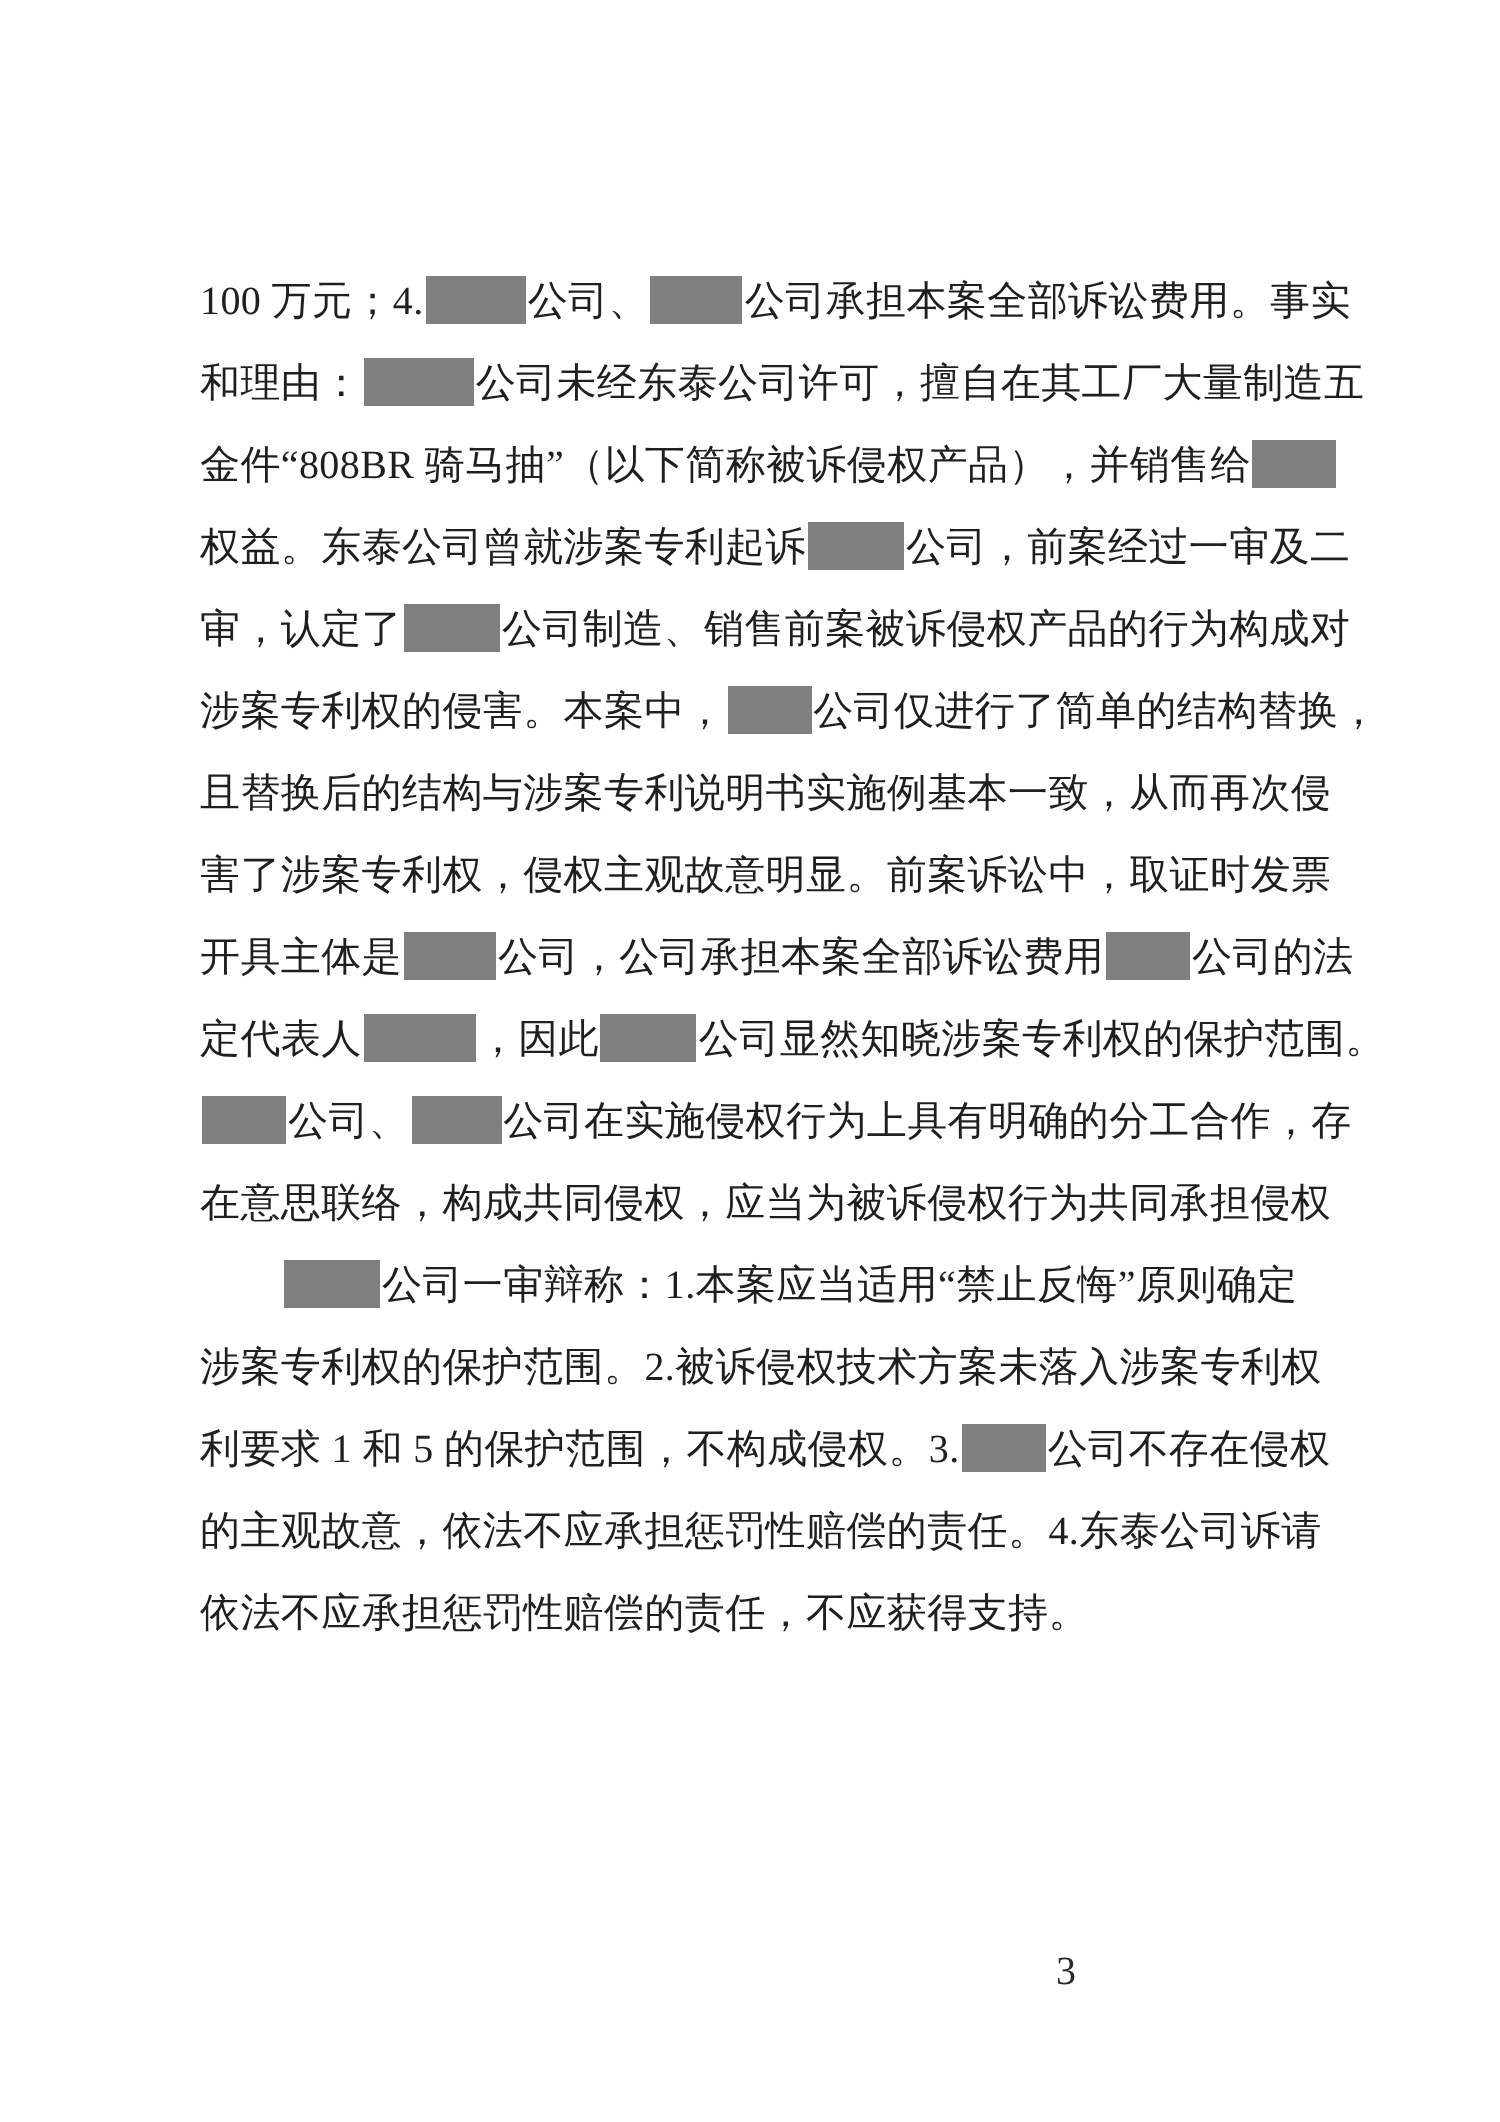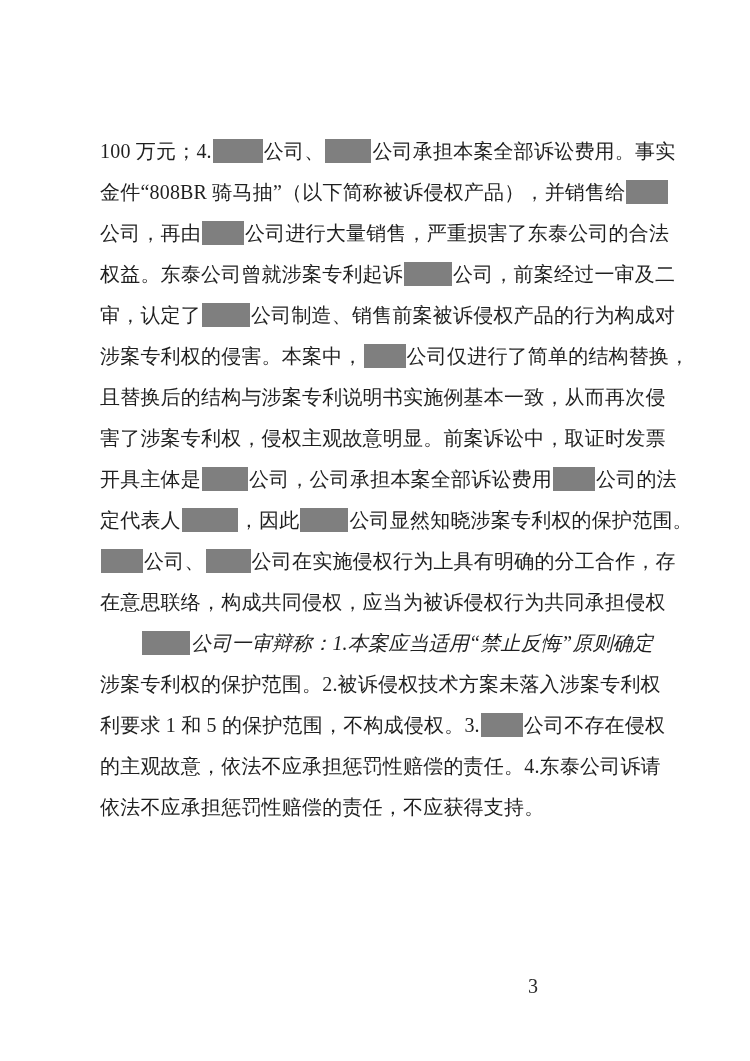--- a/index.html
+++ b/index.html
@@ -30,21 +30,20 @@
   .doc-line {
     height: 41px;
     line-height: 41px;
     font-size: 20px;
     color: #1f1f1f;
     white-space: nowrap;
     letter-spacing: 0.2px;
   }
   .doc-line.indent {
     padding-left: 41px;
-    font-style: italic;
   }
   .redaction {
     display: inline-block;
     height: 24px;
     background: #7f7f7f;
     vertical-align: -5px;
     margin: 0 1px;
   }
   .page-number {
     position: absolute;
@@ -54,22 +53,22 @@
     color: #2a2a2a;
     line-height: 28px;
   }
 </style>
 </head>
 <body>
 
 <div class="page">
   <div class="text-block">
       <div class="doc-line"><span>100 万元；4.</span><span class="redaction" style="width: 50px; background: rgb(127, 127, 127);"></span><span>公司、</span><span class="redaction" style="width: 46px; background: rgb(127, 127, 127);"></span><span>公司承担本案全部诉讼费用。事实</span></div>
+      <div class="doc-line"><span>和理由：</span><span class="redaction" style="width: 55px; background: rgb(127, 127, 127);"></span><span>公司未经东泰公司许可，擅自在其工厂大量制造五</span></div>
       <div class="doc-line"><span>金件“808BR 骑马抽”（以下简称被诉侵权产品），并销售给</span><span class="redaction" style="width: 42px; background: rgb(127, 127, 127);"></span></div>
-      <div class="doc-line"><span>公司，再由</span><span class="redaction" style="width: 42px; background: rgb(127, 127, 127);"></span><span>公司进行大量销售，严重损害了东泰公司的合法</span></div>
       <div class="doc-line"><span>权益。东泰公司曾就涉案专利起诉</span><span class="redaction" style="width: 48px; background: rgb(127, 127, 127);"></span><span>公司，前案经过一审及二</span></div>
       <div class="doc-line"><span>审，认定了</span><span class="redaction" style="width: 48px; background: rgb(127, 127, 127);"></span><span>公司制造、销售前案被诉侵权产品的行为构成对</span></div>
       <div class="doc-line"><span>涉案专利权的侵害。本案中，</span><span class="redaction" style="width: 42px; background: rgb(127, 127, 127);"></span><span>公司仅进行了简单的结构替换，</span></div>
       <div class="doc-line"><span>且替换后的结构与涉案专利说明书实施例基本一致，从而再次侵</span></div>
       <div class="doc-line"><span>害了涉案专利权，侵权主观故意明显。前案诉讼中，取证时发票</span></div>
       <div class="doc-line"><span>开具主体是</span><span class="redaction" style="width: 46px; background: rgb(127, 127, 127);"></span><span>公司，公司承担本案全部诉讼费用</span><span class="redaction" style="width: 42px; background: rgb(127, 127, 127);"></span><span>公司的法</span></div>
       <div class="doc-line"><span>定代表人</span><span class="redaction" style="width: 56px; background: rgb(127, 127, 127);"></span><span>，因此</span><span class="redaction" style="width: 48px; background: rgb(127, 127, 127);"></span><span>公司显然知晓涉案专利权的保护范围。</span></div>
       <div class="doc-line"><span class="redaction" style="width: 42px; background: rgb(127, 127, 127);"></span><span>公司、</span><span class="redaction" style="width: 45px; background: rgb(127, 127, 127);"></span><span>公司在实施侵权行为上具有明确的分工合作，存</span></div>
       <div class="doc-line"><span>在意思联络，构成共同侵权，应当为被诉侵权行为共同承担侵权</span></div>
       <div class="doc-line indent"><span class="redaction" style="width: 48px; background: rgb(127, 127, 127);"></span><span>公司一审辩称：1.本案应当适用“禁止反悔”原则确定</span></div>

